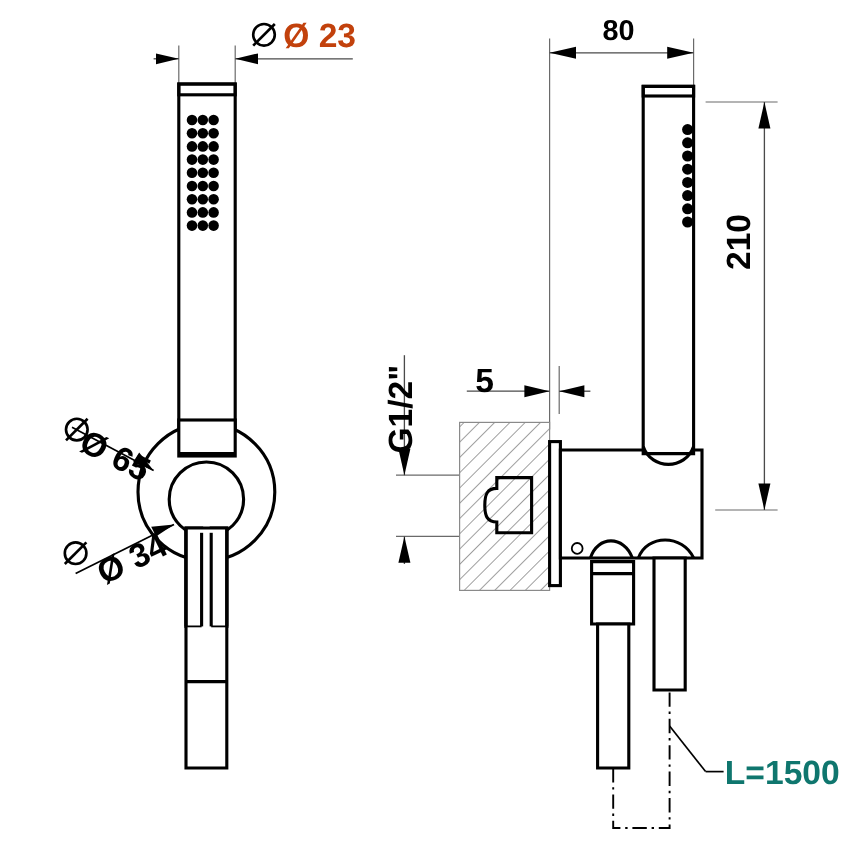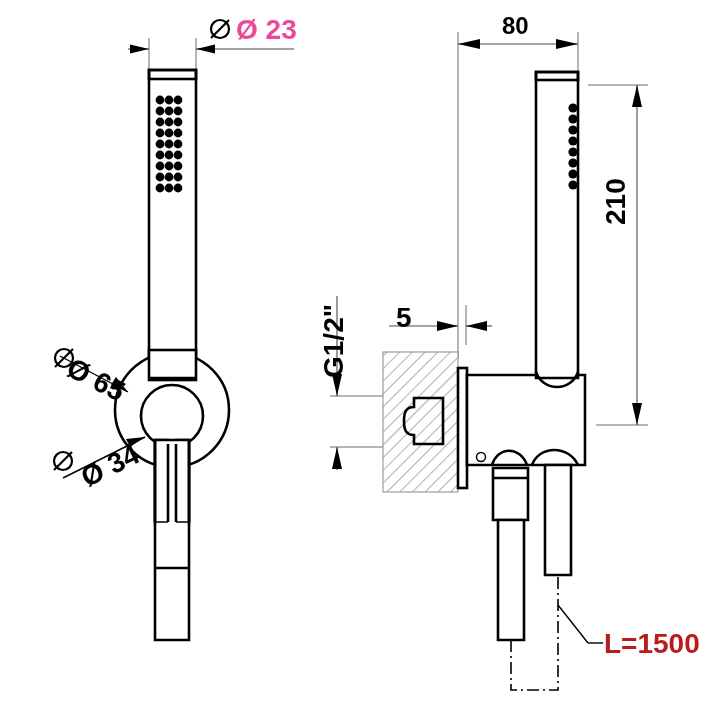--- a/index.html
+++ b/index.html
@@ -227,21 +227,21 @@
       </g>
 
       <g>
         <line class="leader" x1="558" y1="605" x2="588" y2="643"></line>
         <line class="leader" x1="588" y1="643" x2="603" y2="643"></line>
       </g>
     </g>
   </svg>
 
   <div style="position:absolute; left:236px; top:14px;" class="txt">
-    <span class="dimtext-html" style="font-family:'Liberation Sans',sans-serif;font-size:28px;font-weight:bold;color:#ec4899;">Ø 23</span>
+    <span class="dimtext-html" style="font-family:'Liberation Sans',sans-serif;font-size:28px;font-weight:bold;color:#c2410c;">Ø 23</span>
   </div>
 
   <div style="position:absolute; left:76px; top:352px; transform:rotate(27deg); transform-origin:left top;">
     <span style="font-family:'Liberation Sans',sans-serif;font-size:28px;font-weight:bold;color:#000;">Ø 65</span>
   </div>
 
   <div style="position:absolute; left:76px; top:465px; transform:rotate(-26deg); transform-origin:left top;">
     <span style="font-family:'Liberation Sans',sans-serif;font-size:28px;font-weight:bold;color:#000;">Ø 34</span>
   </div>
 
@@ -255,16 +255,16 @@
 
   <div style="position:absolute; left:396px; top:302px;">
     <span style="font-family:'Liberation Sans',sans-serif;font-size:28px;font-weight:bold;color:#000;">5</span>
   </div>
 
   <div style="position:absolute; left:318px; top:378px; transform:rotate(-90deg); transform-origin:left top;">
     <span style="font-family:'Liberation Sans',sans-serif;font-size:28px;font-weight:bold;color:#000;white-space:nowrap;">G1/2"</span>
   </div>
 
   <div style="position:absolute; left:604px; top:628px;">
-    <span style="font-family:'Liberation Sans',sans-serif;font-size:28px;font-weight:bold;color:#b91c1c;white-space:nowrap;">L=1500</span>
+    <span style="font-family:'Liberation Sans',sans-serif;font-size:28px;font-weight:bold;color:#0f766e;white-space:nowrap;">L=1500</span>
   </div>
 
 </div>
 
 </body></html>

